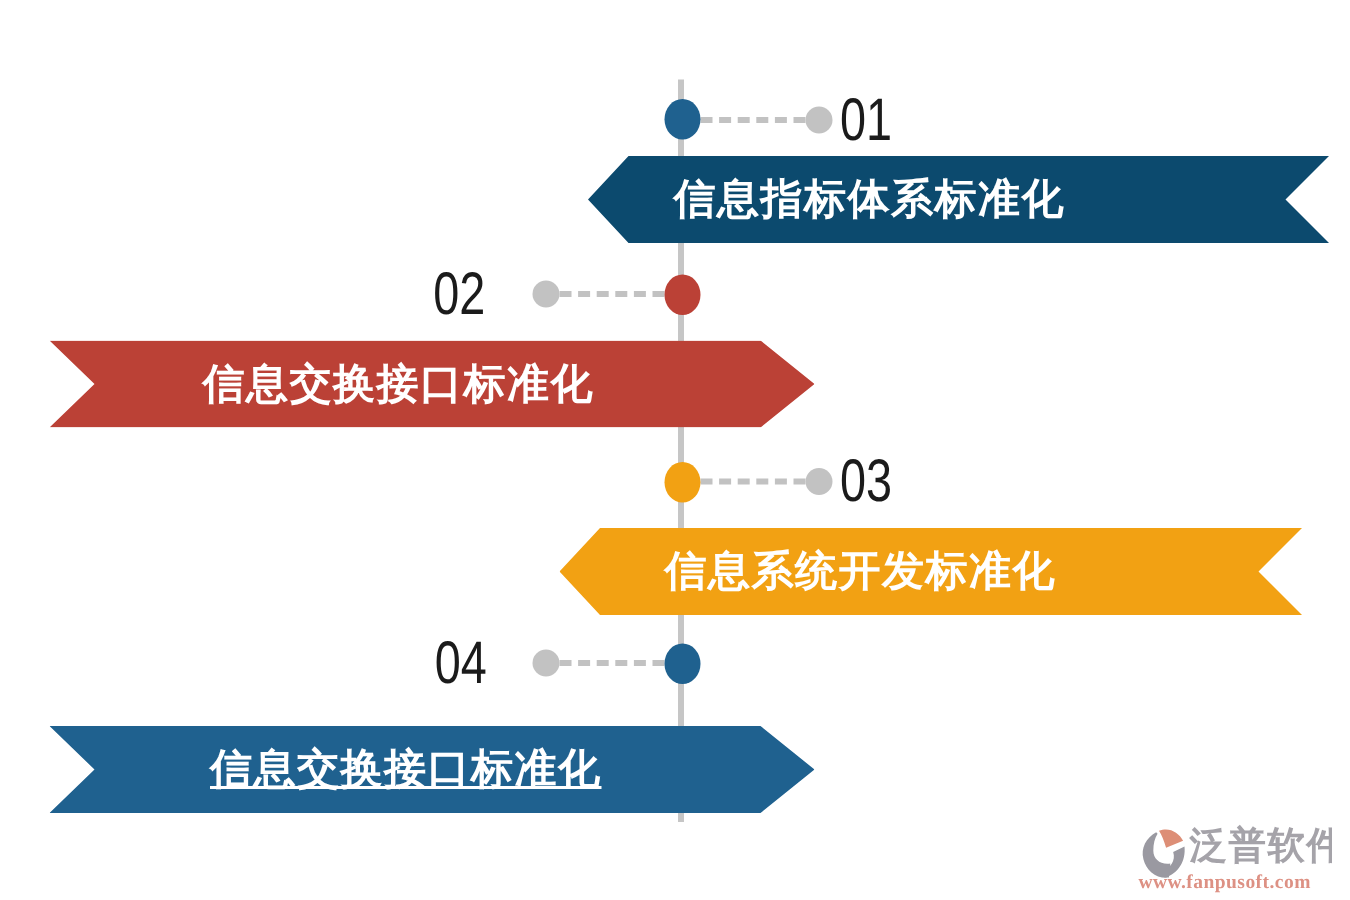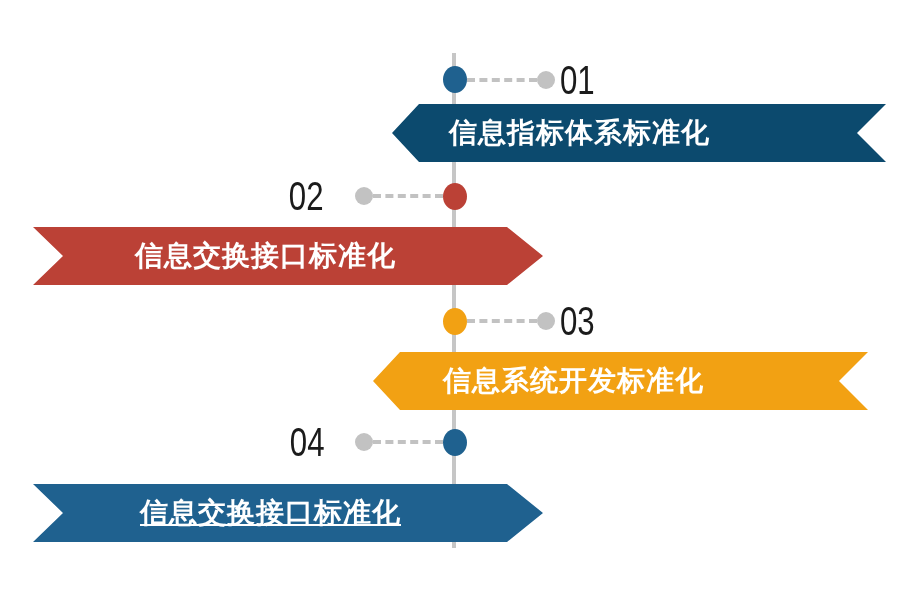--- a/index.html
+++ b/index.html
@@ -83,14 +83,23 @@
   <div class="enddot e3"></div>
   <div class="num num-right num3">03</div>
   <div class="banner dir-left b3" style="background: rgb(242, 161, 19);">信息系统开发标准化</div>
 
   <div class="node n4" style="background: rgb(31, 97, 143);"></div>
   <div class="connector c4"></div>
   <div class="enddot e4"></div>
   <div class="num num-left num4">04</div>
   <div class="banner dir-right b4" style="background: rgb(31, 97, 143);">信息交换接口标准化</div>
 
+  <div class="watermark">
+    <svg class="wm-logo" viewBox="0 0 32 36" xmlns="http://www.w3.org/2000/svg">
+      <path d="M13 2 C20 -1 27 3 30 9 L18 14 C16.5 9 15 5 13 2 Z" fill="#dd8e76"></path>
+      <path d="M11 3 C4 7 0 14 2 22 C4 30 11 36 20 35 L21 25 C14 26 9 22 9 16 C9 11 10 7 12 4 Z" fill="#9a99a1"></path>
+      <path d="M31 13 C32 23 27 32 17 35 L14 31 C21 29 25 23 23 17 Z" fill="#9a99a1"></path>
+    </svg>
+    <div class="wm-title">泛普软件</div>
+    <div class="wm-url">www.fanpusoft.com</div>
+  </div>
 
 </div>
 
 </body></html>

